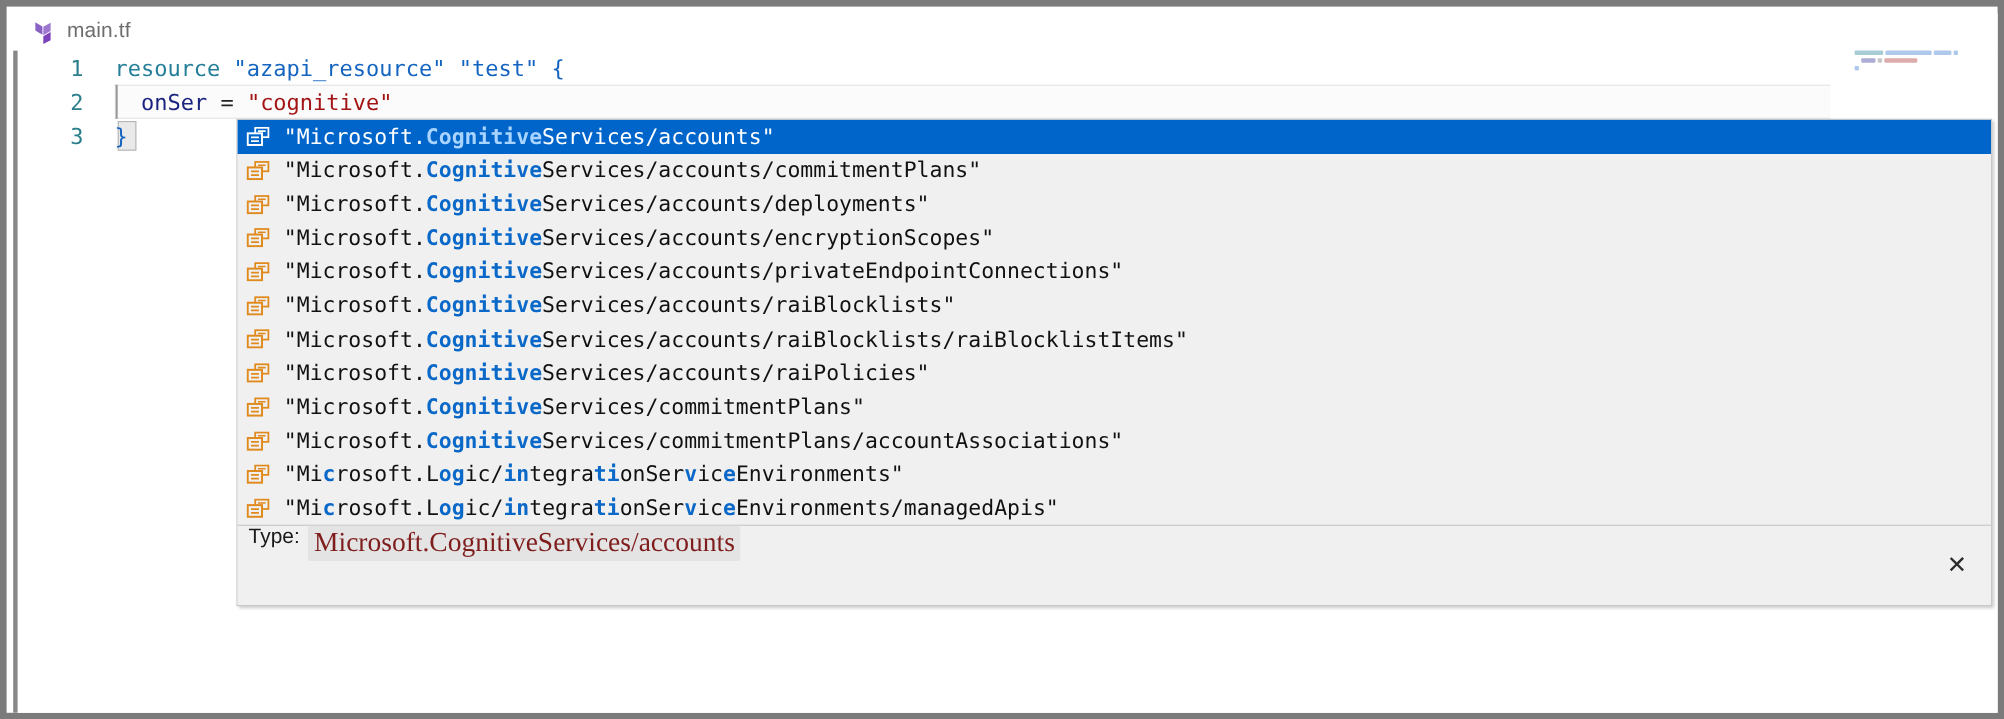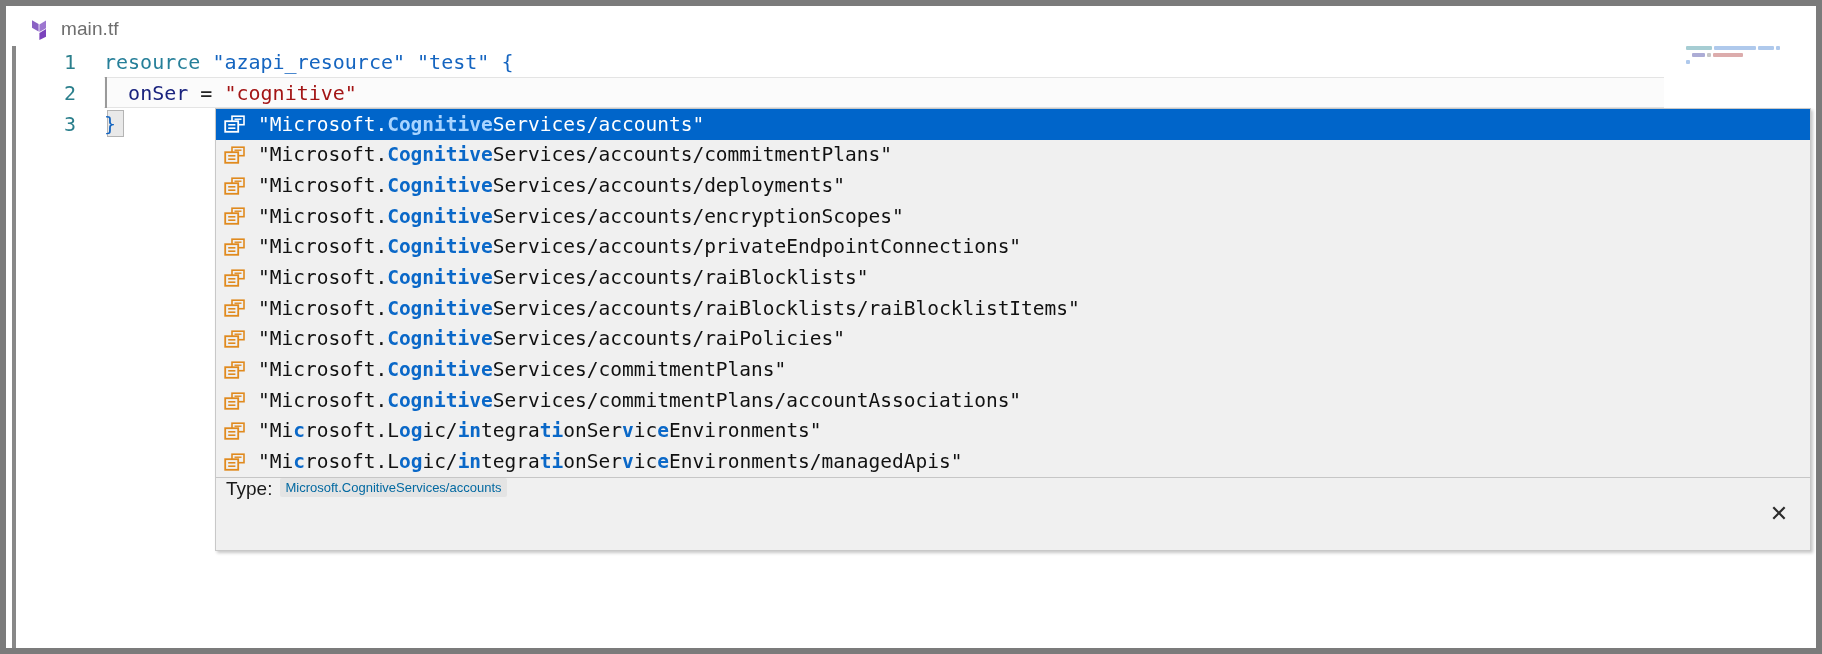--- a/index.html
+++ b/index.html
@@ -196,23 +196,23 @@
     align-items: flex-start;
     padding-left: 10px;
   }
   .doc-label {
     font-family: "Liberation Sans", sans-serif;
     font-size: 19px;
     color: #1a1a1a;
     margin-right: 8px;
   }
   .doc-code {
-    font-family: Liberation Sans, sans-serif;
-    font-size: 13px;
-    color: #0369a1;
+    font-family: Liberation Serif, serif;
+    font-size: 25px;
+    color: #7f1d1d;
     background: #e4e4e4;
     padding: 2px 5px;
     border-radius: 2px;
   }
   .doc-close {
     position: absolute;
     right: 18px;
     top: 50%;
     transform: translateY(-50%);
     width: 26px; height: 26px;

